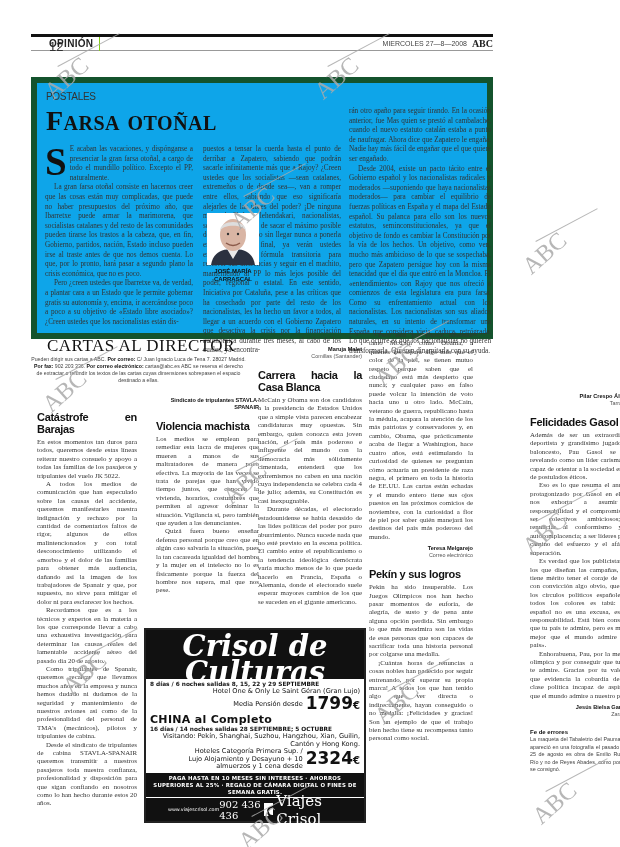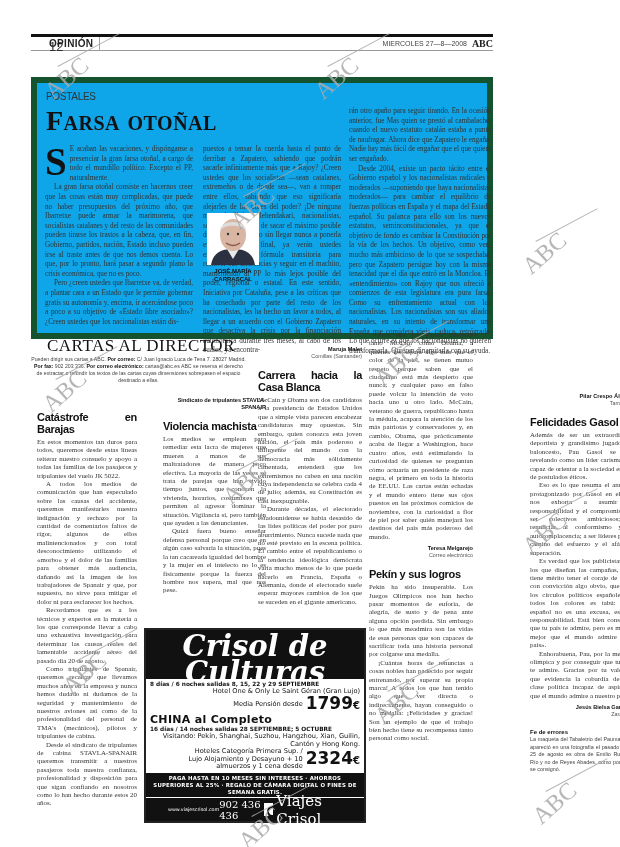--- a/index.html
+++ b/index.html
@@ -31,21 +31,21 @@
   .cartas-info b { color: #111; }
 
   .lcol { position: absolute; font-size: 6.9px; line-height: 8.4px; text-align: justify; color: #333; }
   .lcol p { text-indent: 9px; }
   .lcol p.first { text-indent: 0; }
   .lhead { font-family: "Liberation Sans", sans-serif; font-weight: bold; font-size: 11px; line-height: 12px; color: #111; margin: 9px 0 3px; letter-spacing: -0.3px; }
   .sig { text-align: right; font-family: "Liberation Sans", sans-serif; font-size: 5.6px; font-weight: bold; color: #111; margin-top: 4px; line-height: 7px; }
   .place { text-align: right; font-family: "Liberation Sans", sans-serif; font-size: 5.4px; color: #555; line-height: 7px; }
 
   .lc1 { left: 37px; top: 395px; width: 100px; }
-  .lc2 { left: 163px; top: 397px; width: 103px; }
+  .lc2 { left: 156px; top: 397px; width: 103px; }
   .lc3 { left: 258px; top: 324px; width: 104px; }
   .lc4 { left: 369px; top: 331px; width: 104px; }
   .lc5 { left: 484px; top: 331px; width: 104px; margin-left: 46px; }
 
   .errata-head { font-family: "Liberation Sans", sans-serif; font-weight: bold; font-size: 6px; color: #111; margin-top: 10px; }
   .errata { font-family: "Liberation Sans", sans-serif; font-size: 5.4px; line-height: 7.4px; color: #444; }
 
   .ad { position: absolute; left: 144px; top: 628px; width: 222px; height: 195px; border: 2px solid #222; background: #fff; font-family: "DejaVu Sans", sans-serif; }
   .ad-top { background: #111; color: #fff; text-align: center; padding-top: 3px; height: 49px; }
   .ad-title { font-family: "DejaVu Serif", serif; font-style: italic; font-size: 29px; line-height: 26px; font-weight: bold; }

